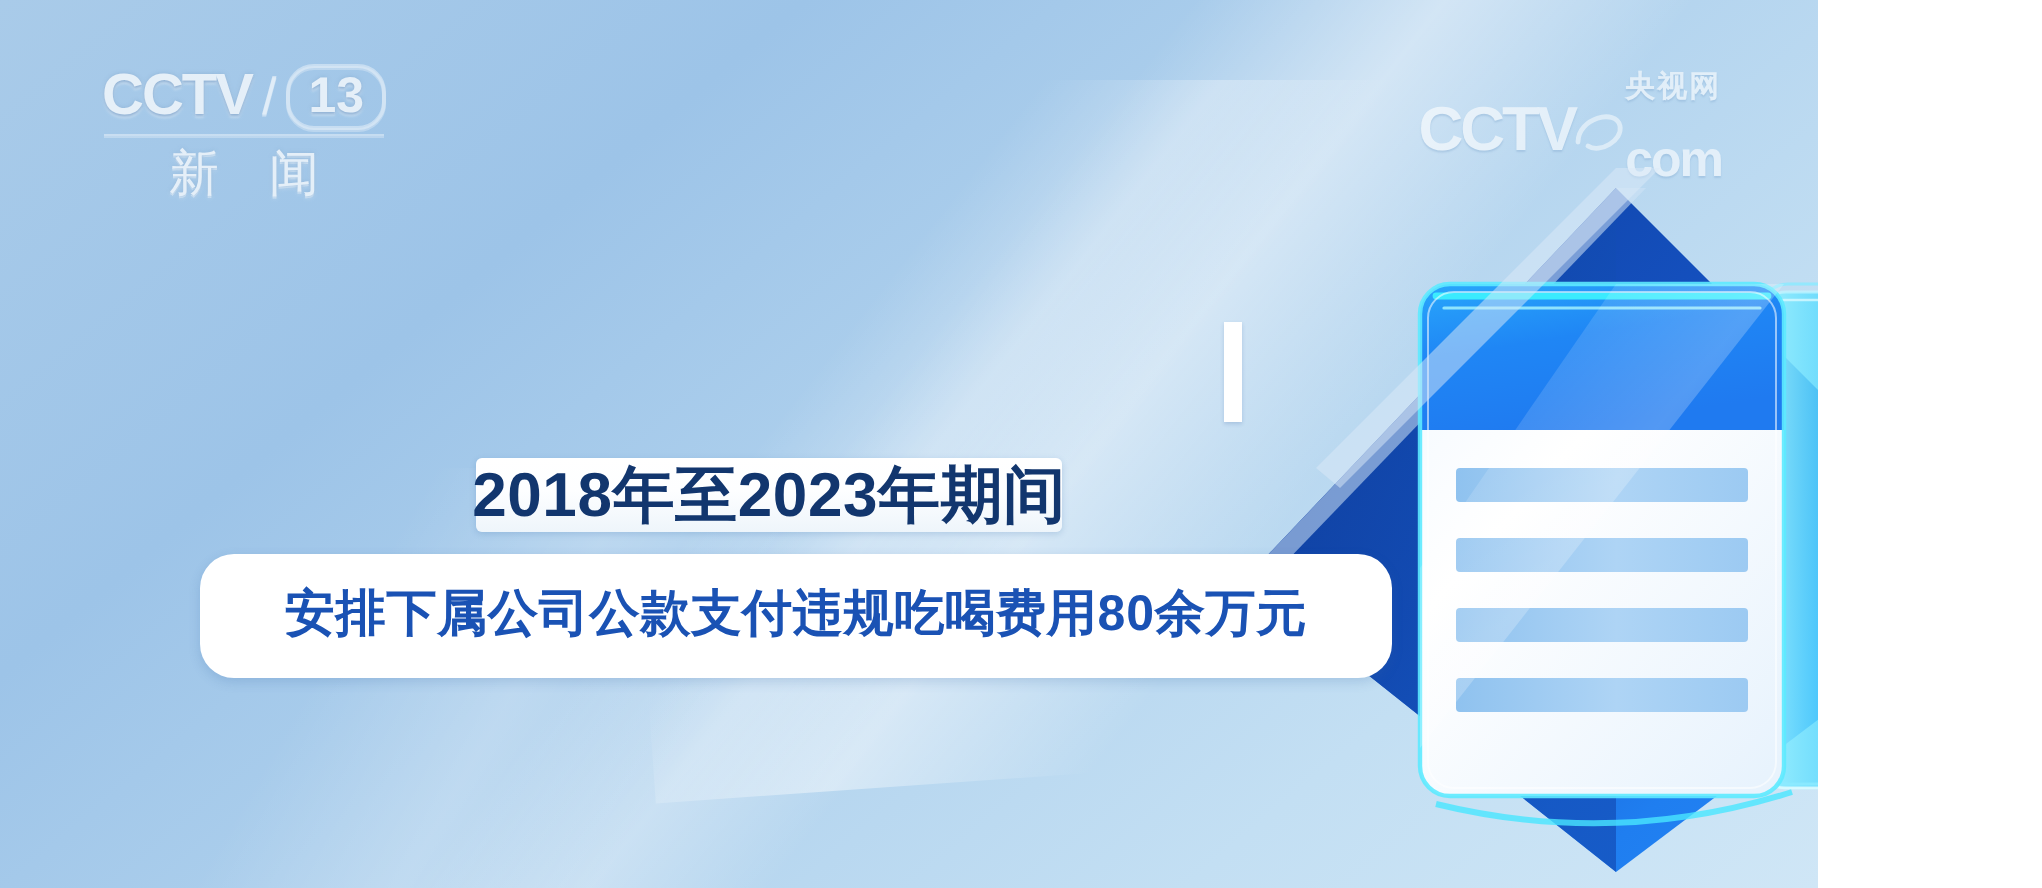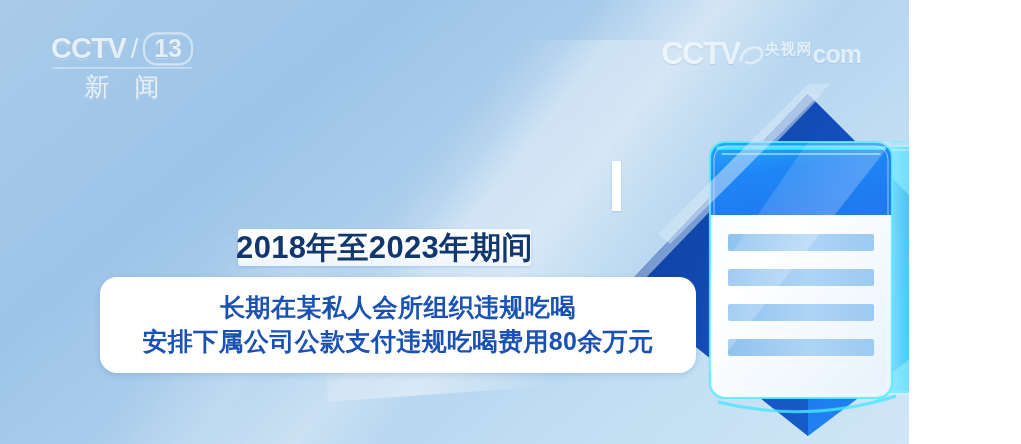--- a/index.html
+++ b/index.html
@@ -106,37 +106,37 @@
     letter-spacing: -1.5px;
     color: #ffffff;
     text-shadow: 0 1px 1px rgba(120,160,200,.55);
   }
   .wm-swoosh {
     width: 26px; height: 30px;
     margin: 0 -3px 0 -6px;
   }
   .wm-right {
     display: flex;
-    flex-direction: row;
+    flex-direction: column;
     line-height: 1;
   }
   .wm-cn {
     font-size: 15px;
     font-weight: bold;
     letter-spacing: 1px;
     color: #ffffff;
     text-shadow: 0 1px 1px rgba(120,160,200,.55);
   }
   .wm-com {
     font-size: 25px;
     font-weight: bold;
     letter-spacing: -1px;
     color: #ffffff;
     text-shadow: 0 1px 1px rgba(120,160,200,.55);
-    margin-top: 1px;
+    margin-top: 17px;
   }
 
   
   .graphic {
     position: absolute;
     left: 618px; top: 84px;
     width: 400px; height: 360px;
   }
   .graphic svg { display: block; }
 
@@ -317,17 +317,16 @@
     </svg>
   </div>
 
   <div class="banner-accent"></div>
 
   <div class="date-pill">
     <span class="date-text">2018年至2023年期间</span>
   </div>
 
   <div class="body-card">
-    <div class="body-line">长期在某私人会所组织违规吃喝</div>
     <div class="body-line">安排下属公司公款支付违规吃喝费用80余万元</div>
   </div>
 
 </div>
 
 </body></html>

